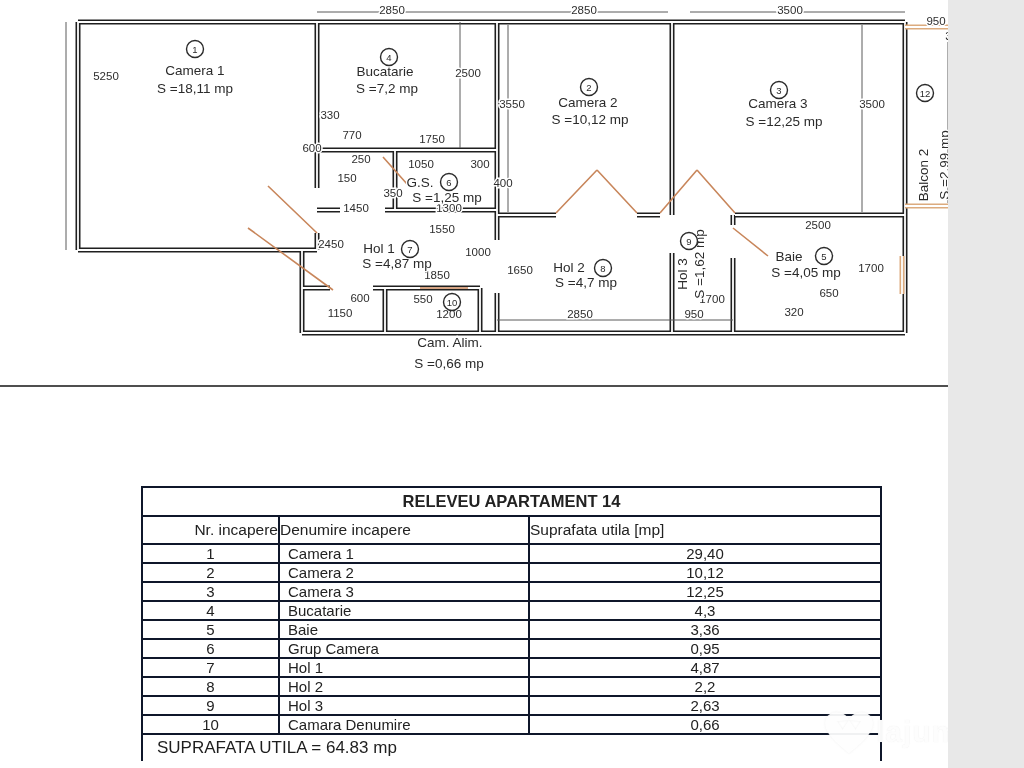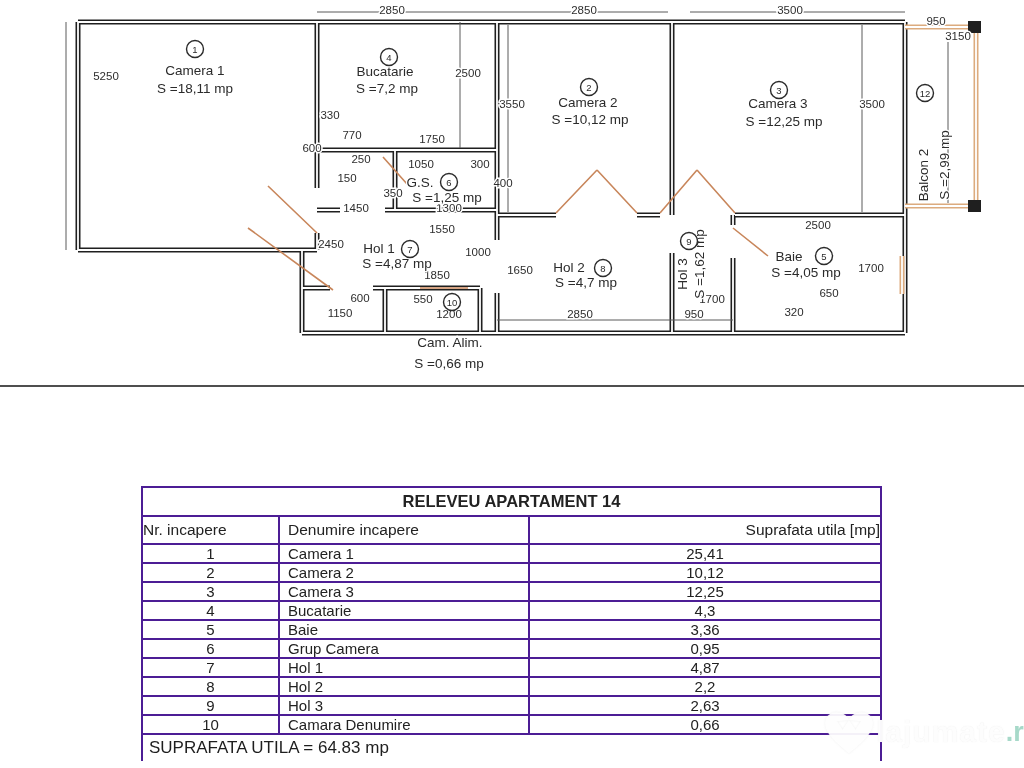--- a/index.html
+++ b/index.html
@@ -1,16 +1,16 @@
 <!DOCTYPE html>
 <html><head>
 <meta charset="utf-8">
 <style>
   html,body{margin:0;padding:0;background:#e8e8e8;}
-  .screen{position:relative;width:1024px;height:768px;background:#ffffff;overflow:hidden;
+  .screen{position:relative;width:948px;height:768px;background:#ffffff;overflow:hidden;
           font-family:"Liberation Sans",sans-serif;}
   
   .plan{position:absolute;left:0;top:0;width:1024px;height:390px;}
   .wb{stroke:#1f1f1f;stroke-width:5;fill:none;}
   .ww{stroke:#ffffff;stroke-width:1.8;fill:none;}
   .ob{stroke:#dcab7e;stroke-width:5;fill:none;}
   .ow{stroke:#ffffff;stroke-width:1.8;fill:none;}
   .blk{fill:#1f1f1f;}
   .door{stroke:#c8865b;stroke-width:1.6;fill:none;}
   .dl{stroke:#5a5a5a;stroke-width:1;fill:none;}
@@ -18,31 +18,31 @@
        paint-order:stroke;stroke:#ffffff;stroke-width:3px;}
   .room-name,.room-area{font-size:13.5px;fill:#2b2b2b;text-anchor:middle;
        paint-order:stroke;stroke:#ffffff;stroke-width:2.5px;}
   .num-circle{fill:#ffffff;stroke:#2b2b2b;stroke-width:1.4;}
   .num-text{font-size:9.5px;fill:#2b2b2b;text-anchor:middle;}
   
   .sep{position:absolute;left:0;top:385px;width:1024px;height:2px;background:#4f4f4f;}
   
   .tbl{position:absolute;left:141px;top:486px;width:739px;border-collapse:collapse;
        table-layout:fixed;font-size:15px;color:#222;}
-  .tbl td,.tbl th{border:2px solid #4c1d95;padding:0;overflow:hidden;white-space:nowrap;}
+  .tbl td,.tbl th{border:2px solid #0f172a;padding:0;overflow:hidden;white-space:nowrap;}
   .tbl .title{height:27px;font-size:16.5px;font-weight:bold;text-align:center;}
   .tbl .hdr{height:26px;font-weight:normal;font-size:15.5px;}
-  .tbl .hdr.c0{text-align:left;}
-  .tbl .hdr.c1{text-align:left;padding-left:8px;margin-left:32px;}
-  .tbl .hdr.c2{text-align:right;}
+  .tbl .hdr.c0{text-align:right;}
+  .tbl .hdr.c1{text-align:left;padding-left:0;margin-left:32px;}
+  .tbl .hdr.c2{text-align:left;}
   .tbl tbody td{height:17px;line-height:17px;}
   .tbl tbody .c0{text-align:center;}
   .tbl tbody .c1{text-align:left;padding-left:8px;}
   .tbl tbody .c2{text-align:center;}
-  .tbl .foot{height:26px;font-size:17px;text-align:left;padding-left:6px;
+  .tbl .foot{height:26px;font-size:17px;text-align:left;padding-left:14px;
              border-bottom:none;font-weight:400;color:#1e1e1e;}
   
   .wm{position:absolute;left:822px;top:708px;display:flex;align-items:center;z-index:5;}
   .wm-logo{width:54px;height:48px;fill:rgba(255,255,255,0.92);
            filter:drop-shadow(0 0 1px rgba(210,210,210,0.35));}
   .wm-brand{font-size:30px;font-weight:bold;letter-spacing:1px;
             color:rgba(253,253,253,0.97);text-shadow:0 0 1px rgba(205,205,205,0.4);}
   .wm-tld{font-size:27px;font-weight:bold;color:#a7d9c9;}
 </style>
 </head>
@@ -177,21 +177,21 @@
       <tr>
         <th class="hdr c0">Nr. incapere</th>
         <th class="hdr c1">Denumire incapere</th>
         <th class="hdr c2">Suprafata utila [mp]</th>
       </tr>
     </thead>
     <tbody id="table-body">
         <tr>
           <td class="c0">1</td>
           <td class="c1">Camera 1</td>
-          <td class="c2">25,41</td>
+          <td class="c2">29,40</td>
         </tr>
         <tr>
           <td class="c0">2</td>
           <td class="c1">Camera 2</td>
           <td class="c2">10,12</td>
         </tr>
         <tr>
           <td class="c0">3</td>
           <td class="c1">Camera 3</td>
           <td class="c2">12,25</td>

